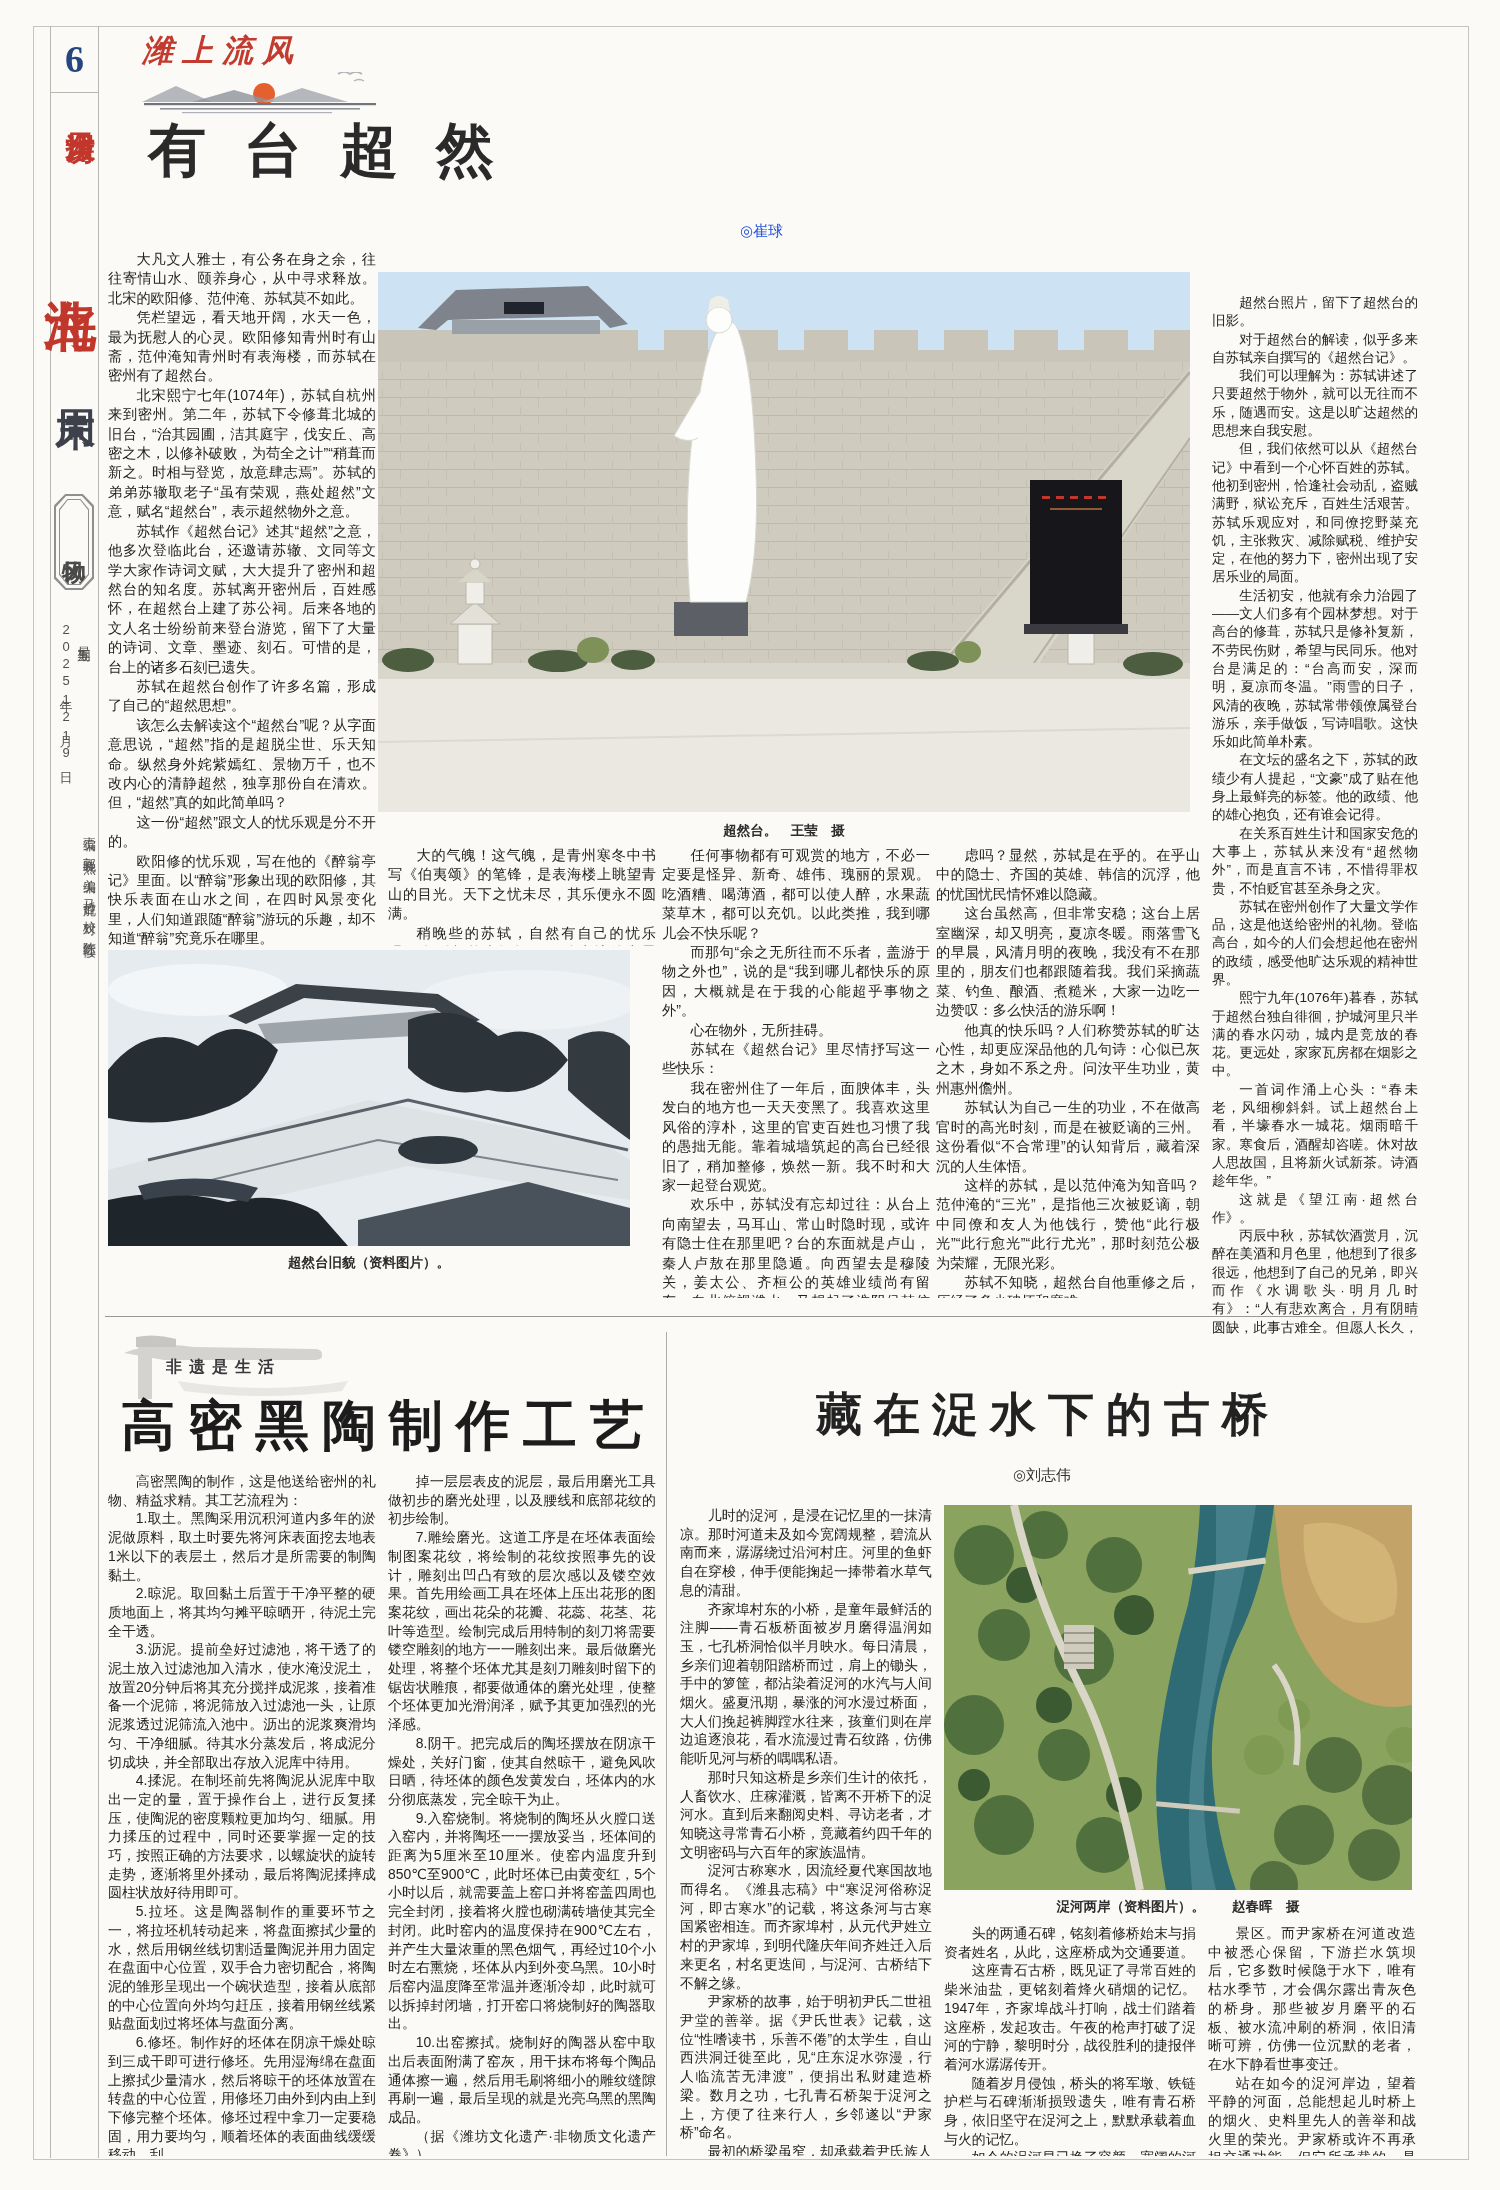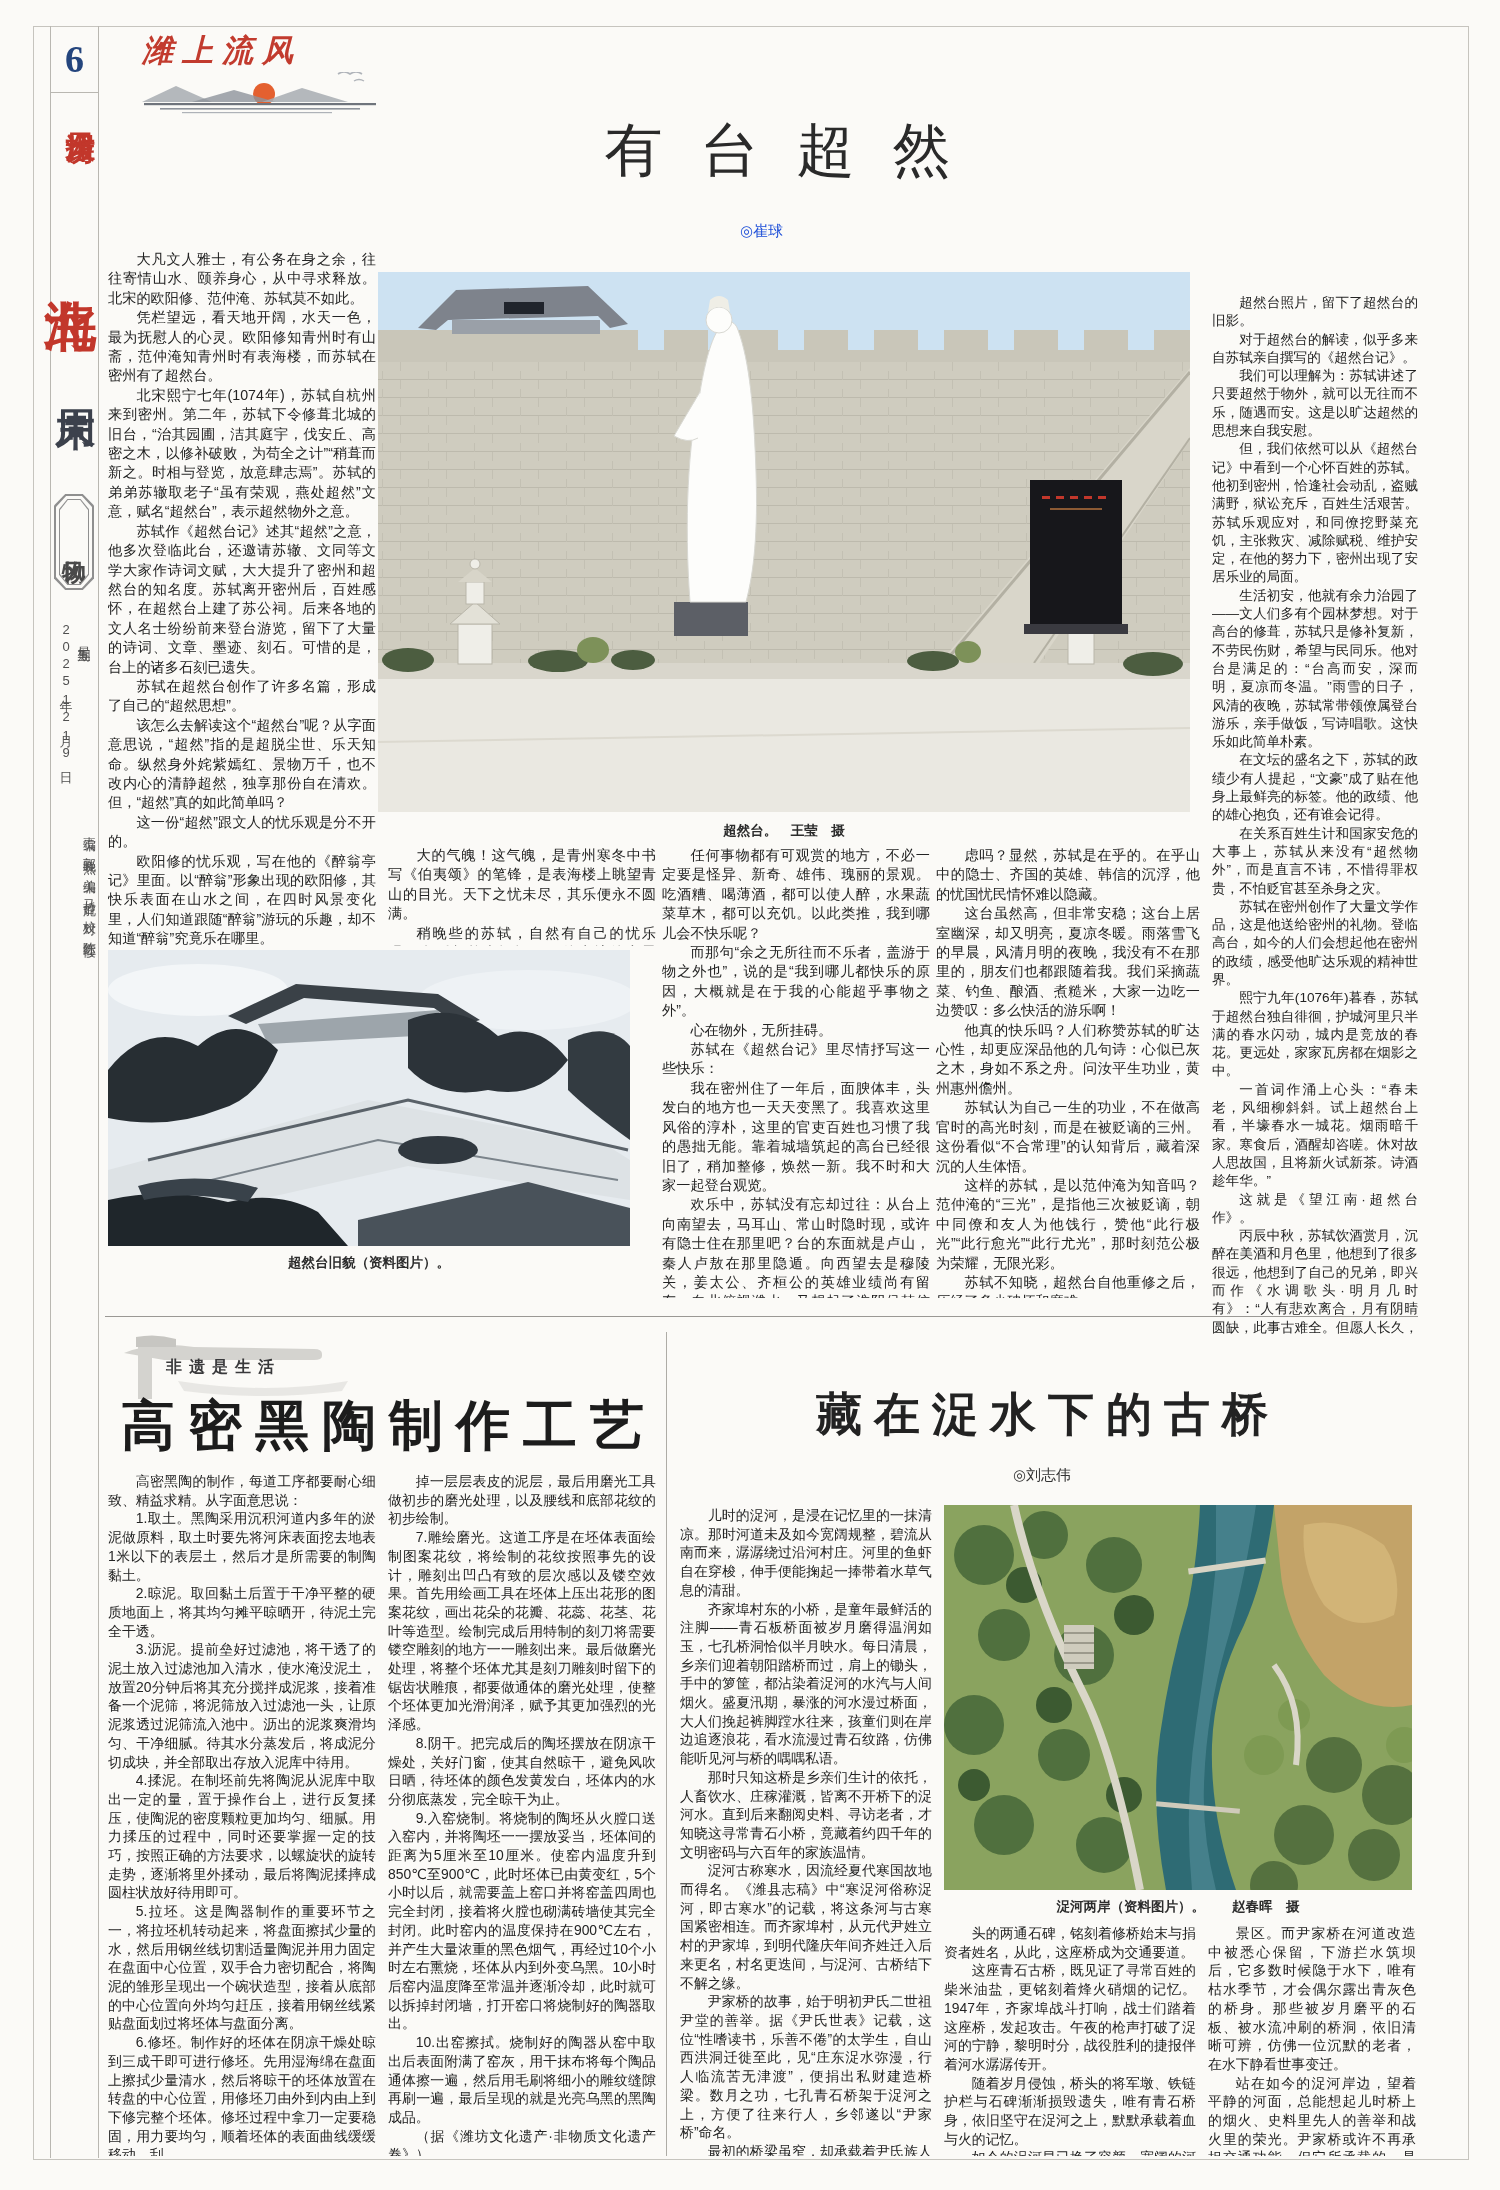--- a/index.html
+++ b/index.html
@@ -34,22 +34,22 @@
         font-size:24px;color:#4a4a4a;}
   .rail-date{position:absolute;left:0;top:596px;width:100%;display:flex;justify-content:center;
         font-size:13px;color:#4f4f4f;letter-spacing:2px;}
   .rail-staff{position:absolute;left:0;top:800px;width:100%;display:flex;justify-content:center;
         font-size:13px;color:#4f4f4f;letter-spacing:2px;}
   
   .masthead{position:absolute;left:128px;top:30px;width:240px;height:80px;margin-left:14px;}
   .masthead .mh-text{font-family:"DejaVu Serif","Liberation Serif",serif;
         font-size:31px;font-weight:bold;color:#c23b2e;letter-spacing:9px;font-style:italic;}
   
-  .headline{position:absolute;left:121px;top:112px;width:1313px;text-align:center;
-        font-size:58px;font-weight:normal;color:#2a2a2a;letter-spacing:38px;text-indent:38px;}
+  .headline{position:absolute;left:110px;top:112px;width:1313px;
+        font-size:58px;font-weight:bold;color:#2a2a2a;letter-spacing:38px;text-indent:38px;}
   .byline{position:absolute;left:105px;top:222px;width:1313px;text-align:center;
         font-size:15px;color:#1d4ed8;}
   .col{position:absolute;overflow:hidden;text-align:justify;}
   .col p{margin:0;text-indent:2em;}
   .mcol{font-size:14.2px;line-height:19.4px;}
   .ncol{font-size:13.6px;line-height:18.3px;margin-top:36px;}
   .bcol{font-size:13.9px;line-height:18.7px;}
   .caption{font-size:13.5px;font-weight:bold;color:#2c2c2c;text-align:center;}
   .photo{position:absolute;overflow:hidden;background:#dfe6ea;}
   .photo svg{display:block;}
@@ -279,21 +279,21 @@
   <svg width="300" height="70" viewBox="0 0 300 70">
     <path d="M6 18 q30 -12 70 -6 l120 2 q8 0 8 5 l0 2 q0 4 -8 4 l-150 0 Z" fill="#d4d3cf"></path>
     <path d="M18 2 q20 -4 40 2 l0 8 -40 0 Z" fill="#c7c6c2"></path>
     <rect x="20" y="12" width="14" height="52" fill="#d4d3cf"></rect>
     <path d="M60 46 q90 14 170 0 l-6 10 q-80 10 -158 0 Z" fill="#e3e2de" opacity="0.8"></path>
   </svg>
   <div class="tag">非遗是生活</div>
 </div>
 <div class="heritage-title">高密黑陶制作工艺</div>
 <div class="col bcol" style="left:108px;top:1472px;width:268px;height:684px">
-    <p>高密黑陶的制作，每道工序都要耐心细致、精益求精。从字面意思说：</p>
+    <p>高密黑陶的制作，这是他送给密州的礼物、精益求精。其工艺流程为：</p>
     <p>1.取土。黑陶采用沉积河道内多年的淤泥做原料，取土时要先将河床表面挖去地表1米以下的表层土，然后才是所需要的制陶黏土。</p>
     <p>2.晾泥。取回黏土后置于干净平整的硬质地面上，将其均匀摊平晾晒开，待泥土完全干透。</p>
     <p>3.沥泥。提前垒好过滤池，将干透了的泥土放入过滤池加入清水，使水淹没泥土，放置20分钟后将其充分搅拌成泥浆，接着准备一个泥筛，将泥筛放入过滤池一头，让原泥浆透过泥筛流入池中。沥出的泥浆爽滑均匀、干净细腻。待其水分蒸发后，将成泥分切成块，并全部取出存放入泥库中待用。</p>
     <p>4.揉泥。在制坯前先将陶泥从泥库中取出一定的量，置于操作台上，进行反复揉压，使陶泥的密度颗粒更加均匀、细腻。用力揉压的过程中，同时还要掌握一定的技巧，按照正确的方法要求，以螺旋状的旋转走势，逐渐将里外揉动，最后将陶泥揉摔成圆柱状放好待用即可。</p>
     <p>5.拉坯。这是陶器制作的重要环节之一，将拉坯机转动起来，将盘面擦拭少量的水，然后用钢丝线切割适量陶泥并用力固定在盘面中心位置，双手合力密切配合，将陶泥的雏形呈现出一个碗状造型，接着从底部的中心位置向外均匀赶压，接着用钢丝线紧贴盘面划过将坯体与盘面分离。</p>
     <p>6.修坯。制作好的坯体在阴凉干燥处晾到三成干即可进行修坯。先用湿海绵在盘面上擦拭少量清水，然后将晾干的坯体放置在转盘的中心位置，用修坯刀由外到内由上到下修完整个坯体。修坯过程中拿刀一定要稳固，用力要均匀，顺着坯体的表面曲线缓缓移动，刮</p>
   </div>
 <div class="col bcol" style="left:388px;top:1472px;width:268px;height:684px">
     <p>掉一层层表皮的泥层，最后用磨光工具做初步的磨光处理，以及腰线和底部花纹的初步绘制。</p>
     <p>7.雕绘磨光。这道工序是在坯体表面绘制图案花纹，将绘制的花纹按照事先的设计，雕刻出凹凸有致的层次感以及镂空效果。首先用绘画工具在坯体上压出花形的图案花纹，画出花朵的花瓣、花蕊、花茎、花叶等造型。绘制完成后用特制的刻刀将需要镂空雕刻的地方一一雕刻出来。最后做磨光处理，将整个坯体尤其是刻刀雕刻时留下的锯齿状雕痕，都要做通体的磨光处理，使整个坯体更加光滑润泽，赋予其更加强烈的光泽感。</p>

